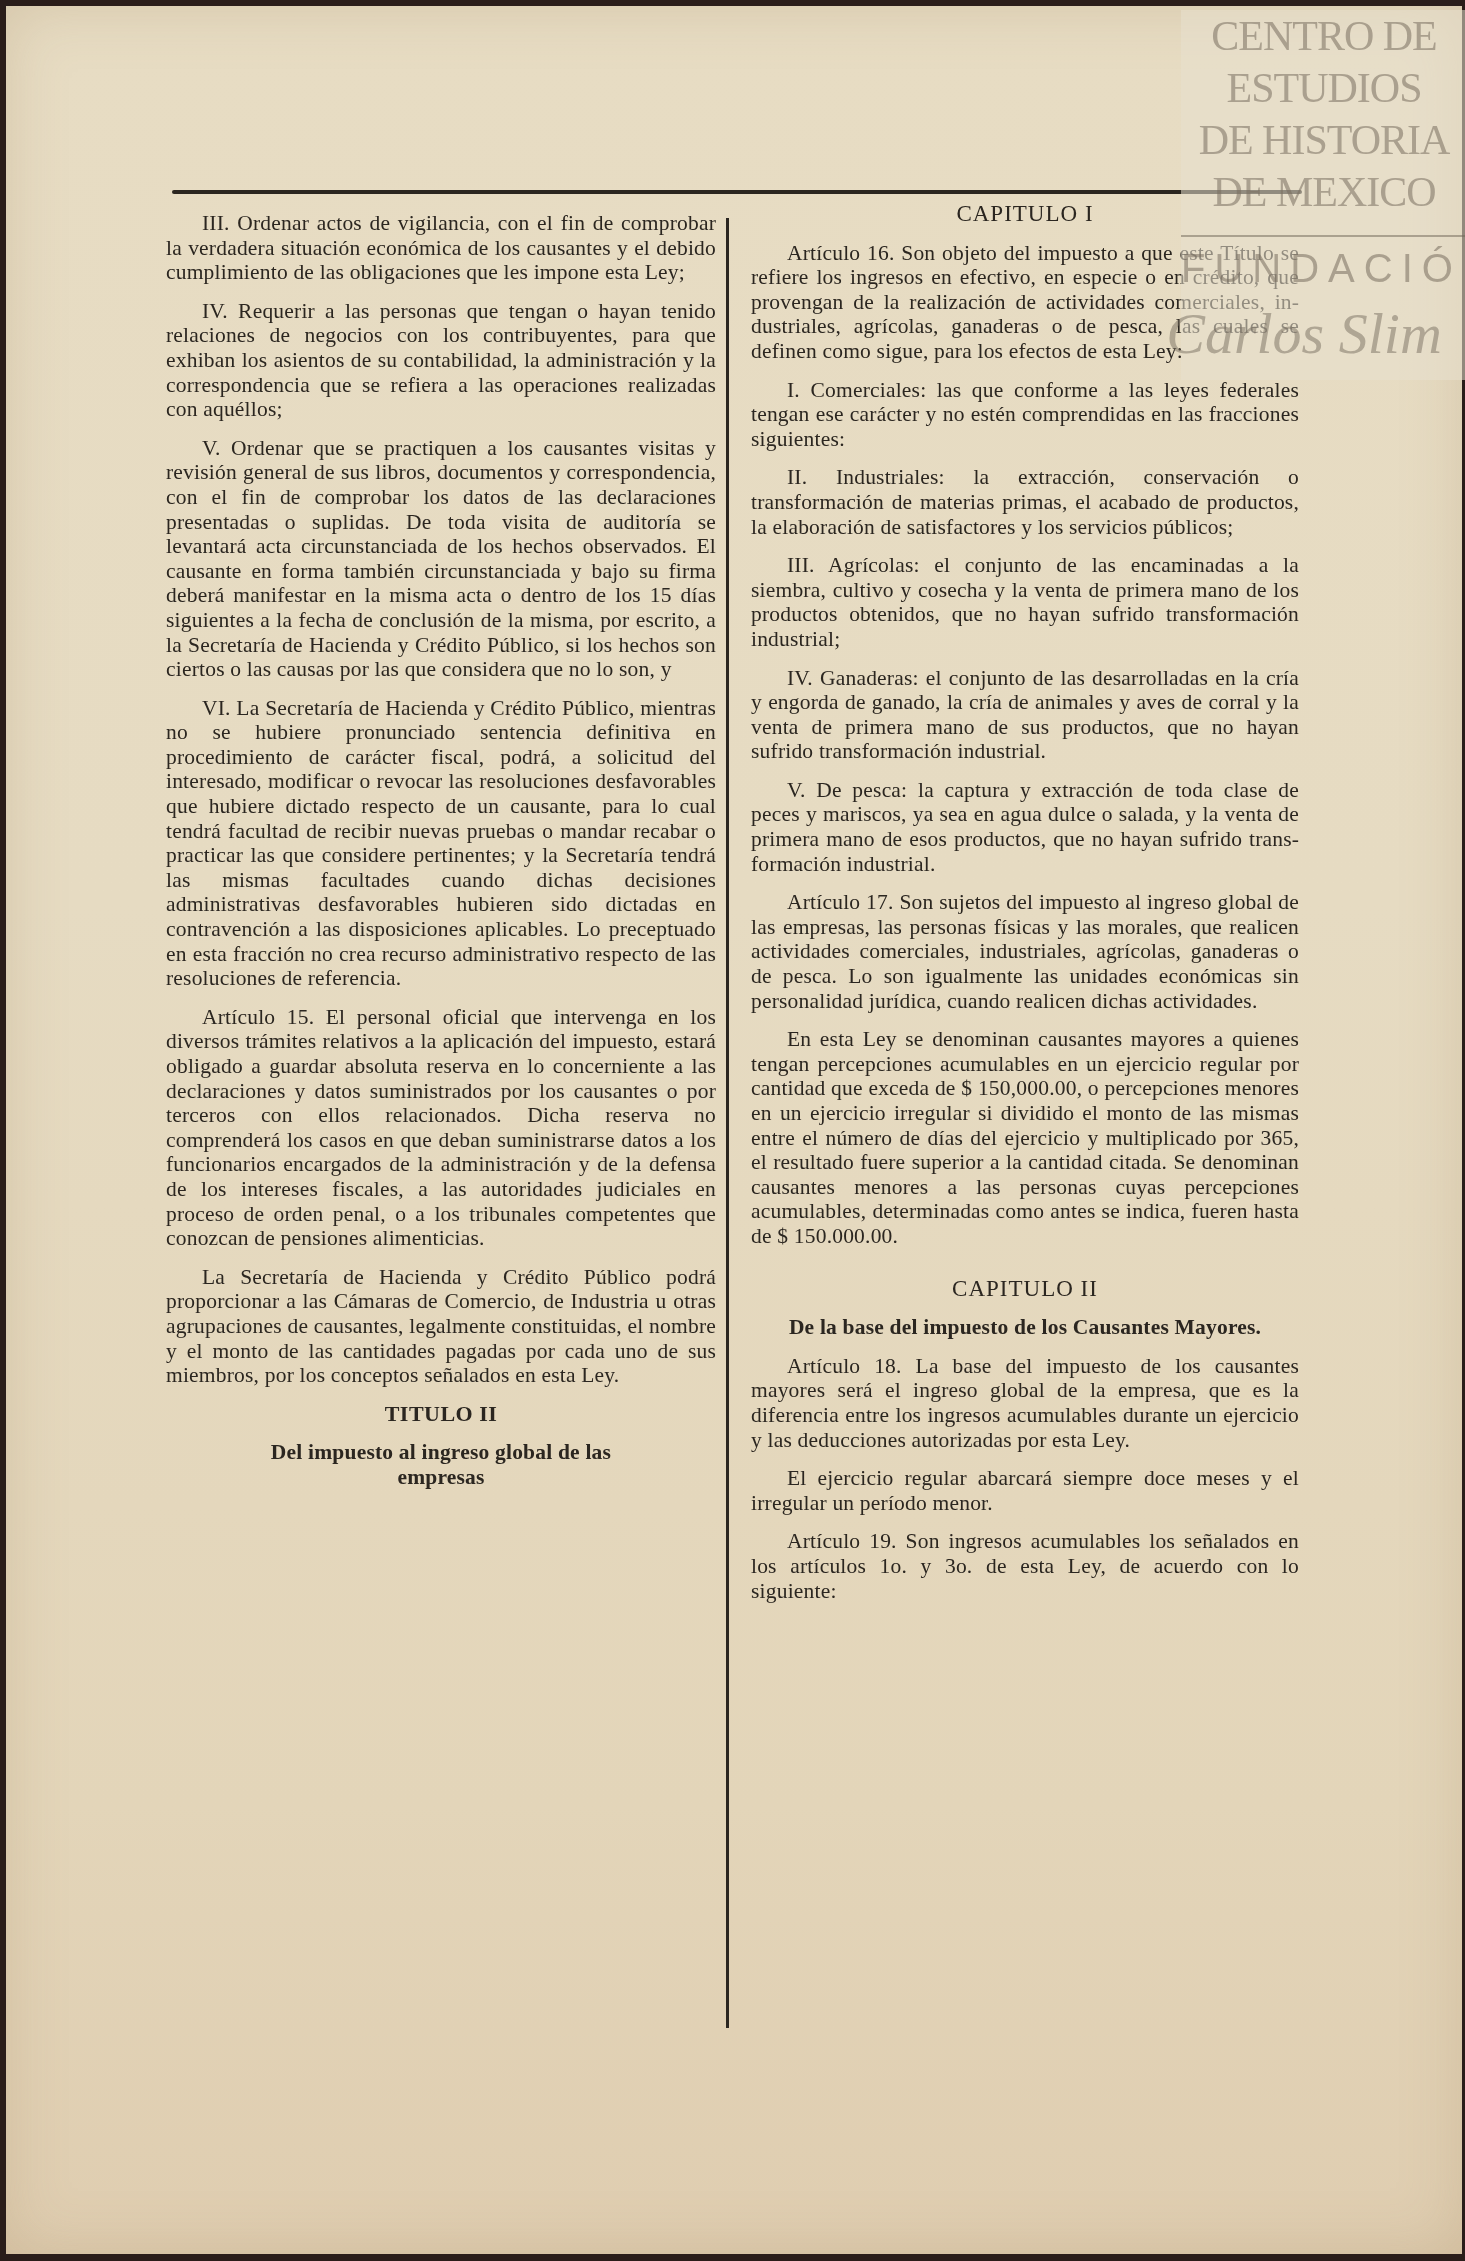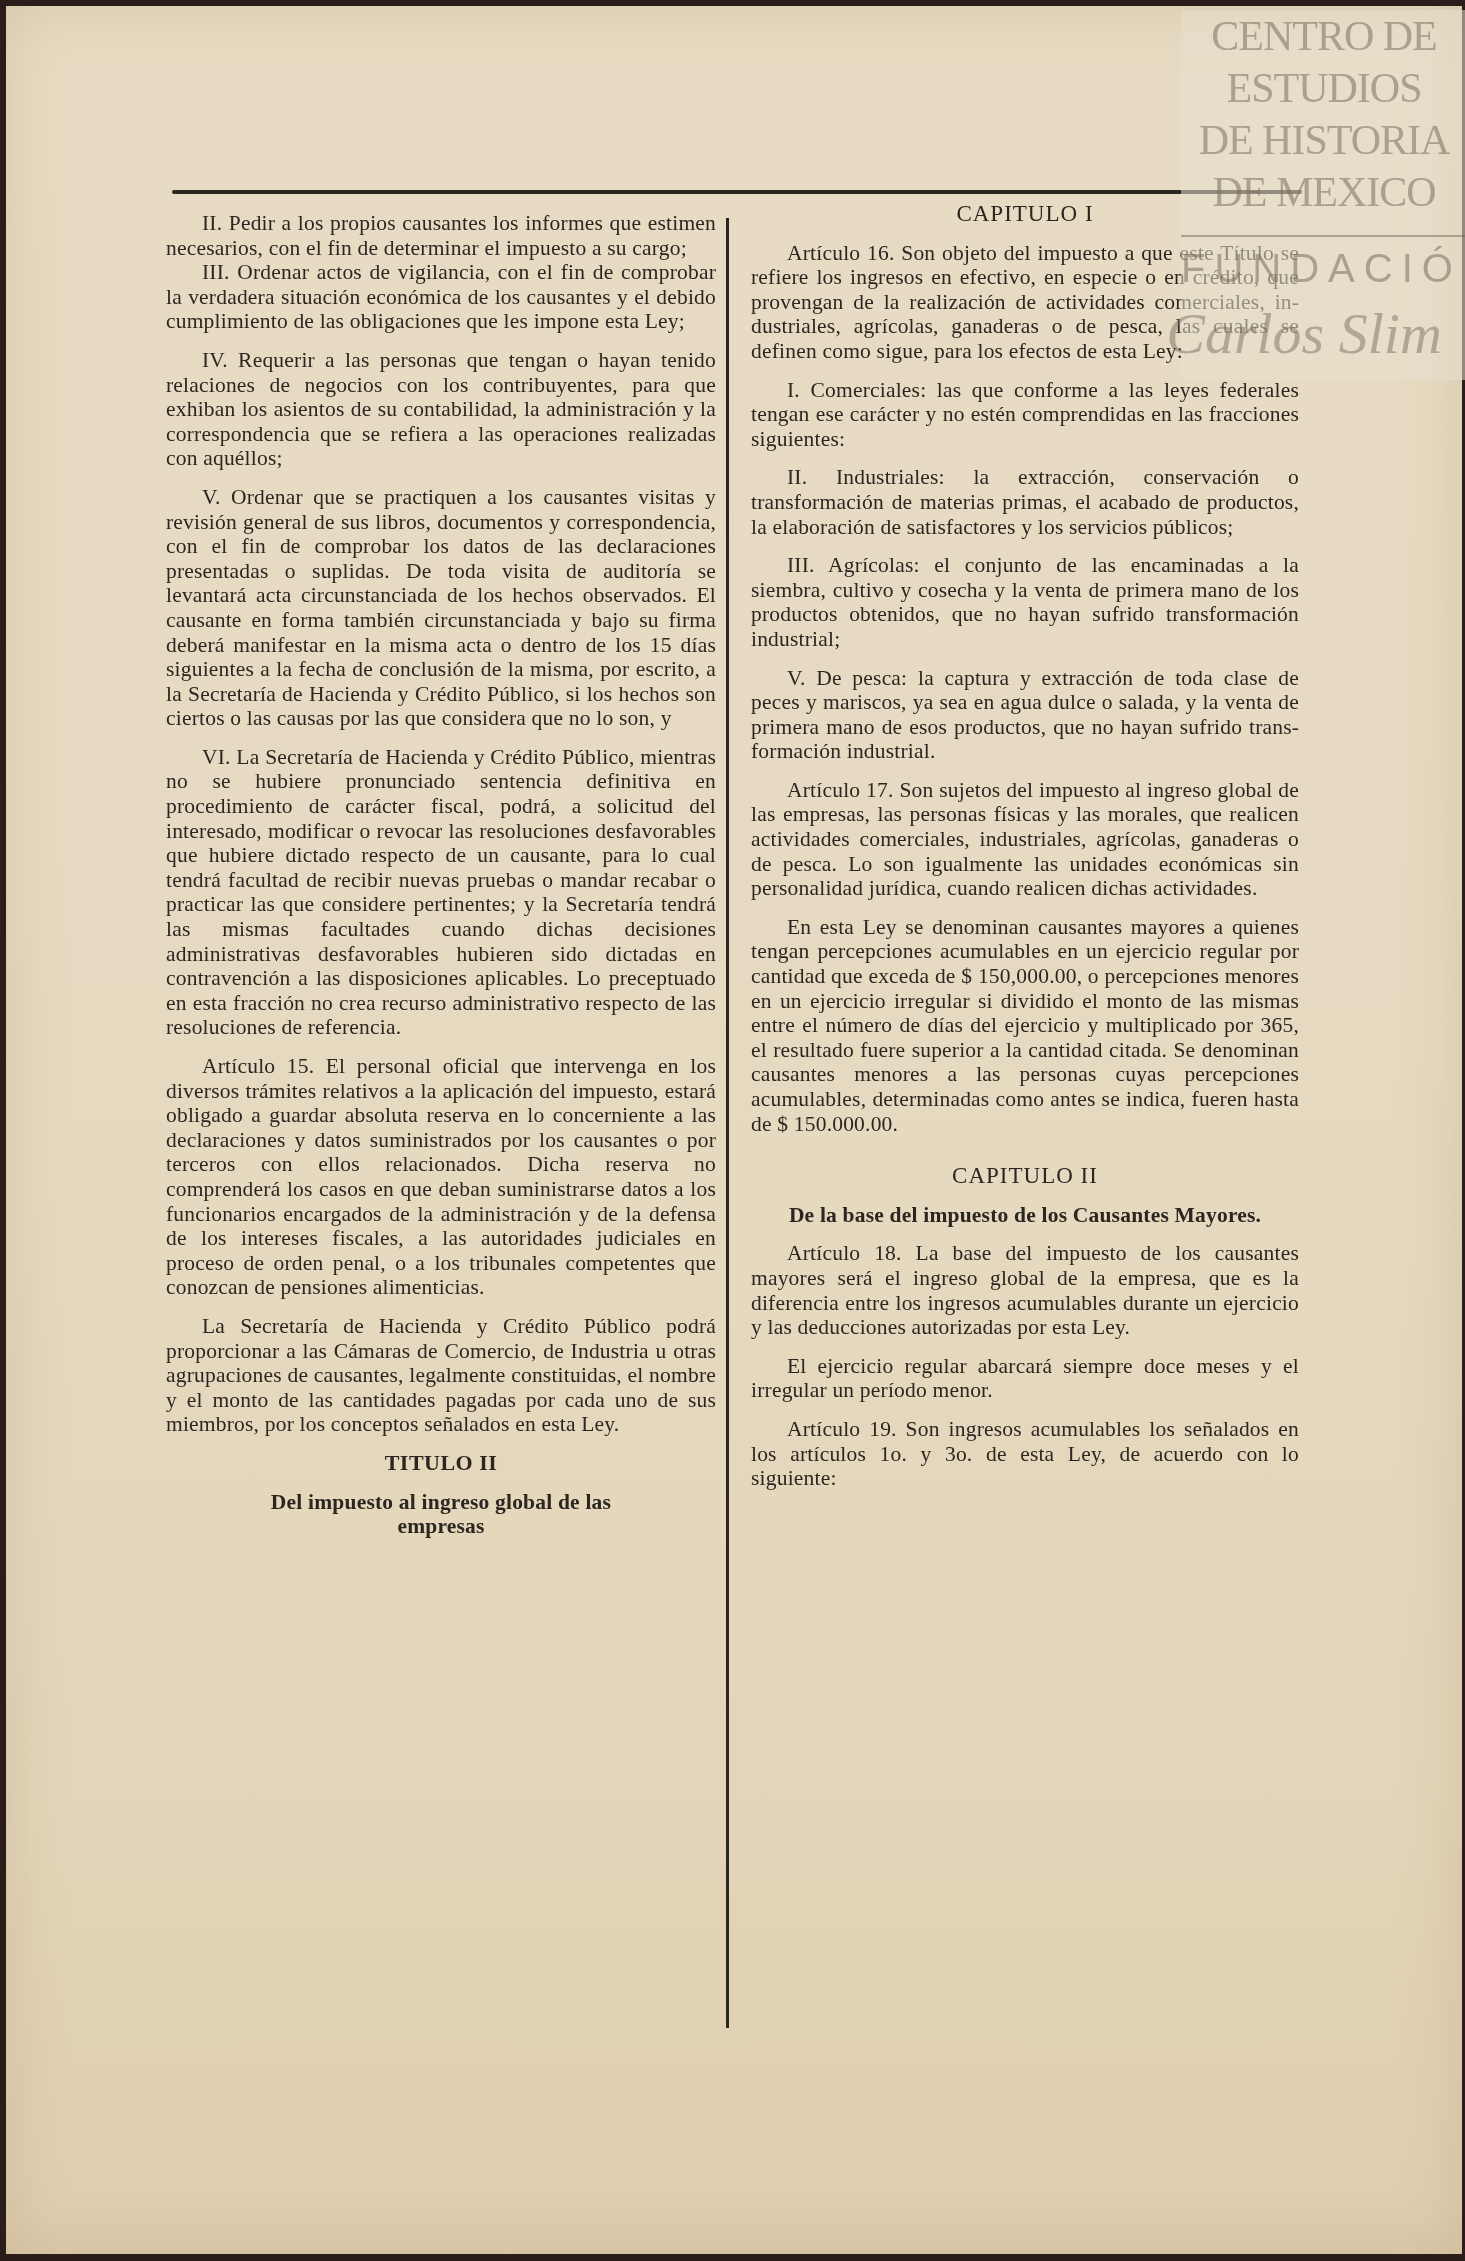--- a/index.html
+++ b/index.html
@@ -58,37 +58,37 @@
 </style>
 </head>
 <body>
 
 <div class="page">
 
   <div class="rule"></div>
   <div class="col-rule"></div>
 
   <div class="col left">
-    <p class="tight">II. Pedir a los propios causantes los in­formes que estimen necesarios, con el fin de determinar el impuesto a su cargo;</p>
     <p>III. Ordenar actos de vigilancia, con el fin de comprobar la verdadera situación eco­nómica de los causantes y el debido cumpli­miento de las obligaciones que les impone esta Ley;</p>
     <p>IV. Requerir a las personas que tengan o hayan tenido relaciones de negocios con los contribuyentes, para que exhiban los asien­tos de su contabilidad, la administración y la correspondencia que se refiera a las ope­raciones realizadas con aquéllos;</p>
     <p>V. Ordenar que se practiquen a los cau­santes visitas y revisión general de sus li­bros, documentos y correspondencia, con el fin de comprobar los datos de las declaracio­nes presentadas o suplidas. De toda visita de auditoría se levantará acta circunstanciada de los hechos observados. El causante en for­ma también circunstanciada y bajo su firma deberá manifestar en la misma acta o dentro de los 15 días siguientes a la fecha de con­clusión de la misma, por escrito, a la Secre­taría de Hacienda y Crédito Público, si los hechos son ciertos o las causas por las que considera que no lo son, y</p>
     <p>VI. La Secretaría de Hacienda y Crédito Público, mientras no se hubiere pronunciado sentencia definitiva en procedimiento de ca­rácter fiscal, podrá, a solicitud del interesa­do, modificar o revocar las resoluciones des­favorables que hubiere dictado respecto de un causante, para lo cual tendrá facultad de recibir nuevas pruebas o mandar recabar o practicar las que considere pertinentes; y la Secretaría tendrá las mismas facultades cuan­do dichas decisiones administrativas desfavo­rables hubieren sido dictadas en contraven­ción a las disposiciones aplicables. Lo precep­tuado en esta fracción no crea recurso ad­ministrativo respecto de las resoluciones de referencia.</p>
     <p>Artículo 15. El personal oficial que inter­venga en los diversos trámites relativos a la aplicación del impuesto, estará obligado a guardar absoluta reserva en lo concerniente a las declaraciones y datos suministrados por los causantes o por terceros con ellos rela­cionados. Dicha reserva no comprenderá los casos en que deban suministrarse datos a los funcionarios encargados de la administración y de la defensa de los intereses fiscales, a las autoridades judiciales en proceso de orden pe­nal, o a los tribunales competentes que co­nozcan de pensiones alimenticias.</p>
     <p>La Secretaría de Hacienda y Crédito Pú­blico podrá proporcionar a las Cámaras de Comercio, de Industria u otras agrupaciones de causantes, legalmente constituidas, el nom­bre y el monto de las cantidades pagadas por cada uno de sus miembros, por los concep­tos señalados en esta Ley.</p>
     <p class="heading titulo">TITULO II</p>
     <p class="heading sub" style="padding:0 100px;">Del impuesto al ingreso global de las empresas</p>
   </div>
 
   <div class="col right">
     <p class="heading cap">CAPITULO I</p>
     <p>Artículo 16. Son objeto del impuesto a que este Título se refiere los ingresos en efecti­vo, en especie o en crédito, que provengan de la realización de actividades comerciales, in­dustriales, agrícolas, ganaderas o de pesca, las cuales se definen como sigue, para los efec­tos de esta Ley:</p>
     <p>I. Comerciales: las que conforme a las le­yes federales tengan ese carácter y no estén comprendidas en las fracciones siguientes:</p>
     <p>II. Industriales: la extracción, conservación o transformación de materias primas, el aca­bado de productos, la elaboración de satis­factores y los servicios públicos;</p>
     <p>III. Agrícolas: el conjunto de las encami­nadas a la siembra, cultivo y cosecha y la venta de primera mano de los productos ob­tenidos, que no hayan sufrido transformación industrial;</p>
+    <p>IV. Ganaderas: el conjunto de las desarro­lladas en la cría y engorda de ganado, la cría de animales y aves de corral y la venta de pri­mera mano de sus productos, que no hayan sufrido transformación industrial.</p>
     <p>V. De pesca: la captura y extracción de to­da clase de peces y mariscos, ya sea en agua dulce o salada, y la venta de primera mano de esos productos, que no hayan sufrido trans­formación industrial.</p>
     <p>Artículo 17. Son sujetos del impuesto al ingreso global de las empresas, las personas físicas y las morales, que realicen actividades comerciales, industriales, agrícolas, ganaderas o de pesca. Lo son igualmente las unidades económicas sin personalidad jurídica, cuando realicen dichas actividades.</p>
     <p>En esta Ley se denominan causantes ma­yores a quienes tengan percepciones acumu­lables en un ejercicio regular por cantidad que exceda de $ 150,000.00, o percepciones me­nores en un ejercicio irregular si dividido el monto de las mismas entre el número de días del ejercicio y multiplicado por 365, el resul­tado fuere superior a la cantidad citada. Se denominan causantes menores a las personas cuyas percepciones acumulables, determina­das como antes se indica, fueren hasta de $ 150.000.00.</p>
     <p class="heading cap" style="margin-top:28px;">CAPITULO II</p>
     <p class="heading sub" style="padding:0 8px;font-family:Liberation Serif, serif;">De la base del impuesto de los Causantes Mayores.</p>
     <p>Artículo 18. La base del impuesto de los causantes mayores será el ingreso global de la empresa, que es la diferencia entre los in­gresos acumulables durante un ejercicio y las deducciones autorizadas por esta Ley.</p>
     <p>El ejercicio regular abarcará siempre doce meses y el irregular un período menor.</p>
     <p>Artículo 19. Son ingresos acumulables los señalados en los artículos 1o. y 3o. de esta Ley, de acuerdo con lo siguiente:</p>
   </div>
 

